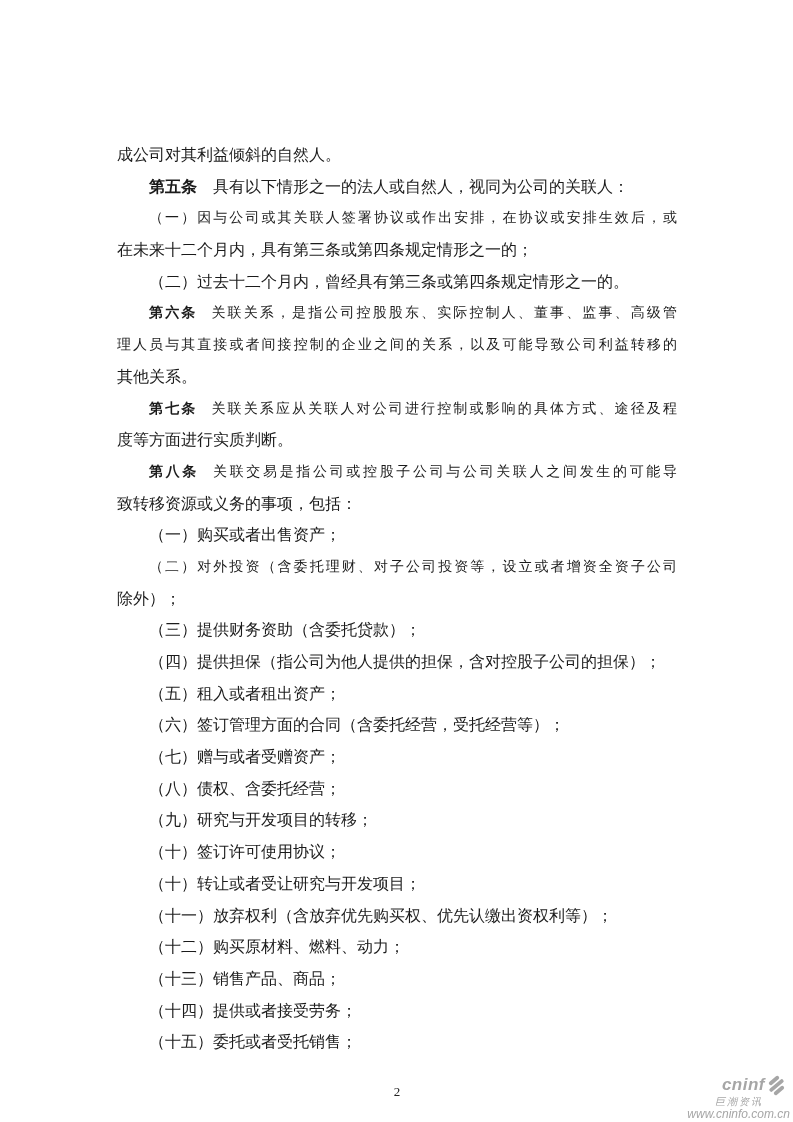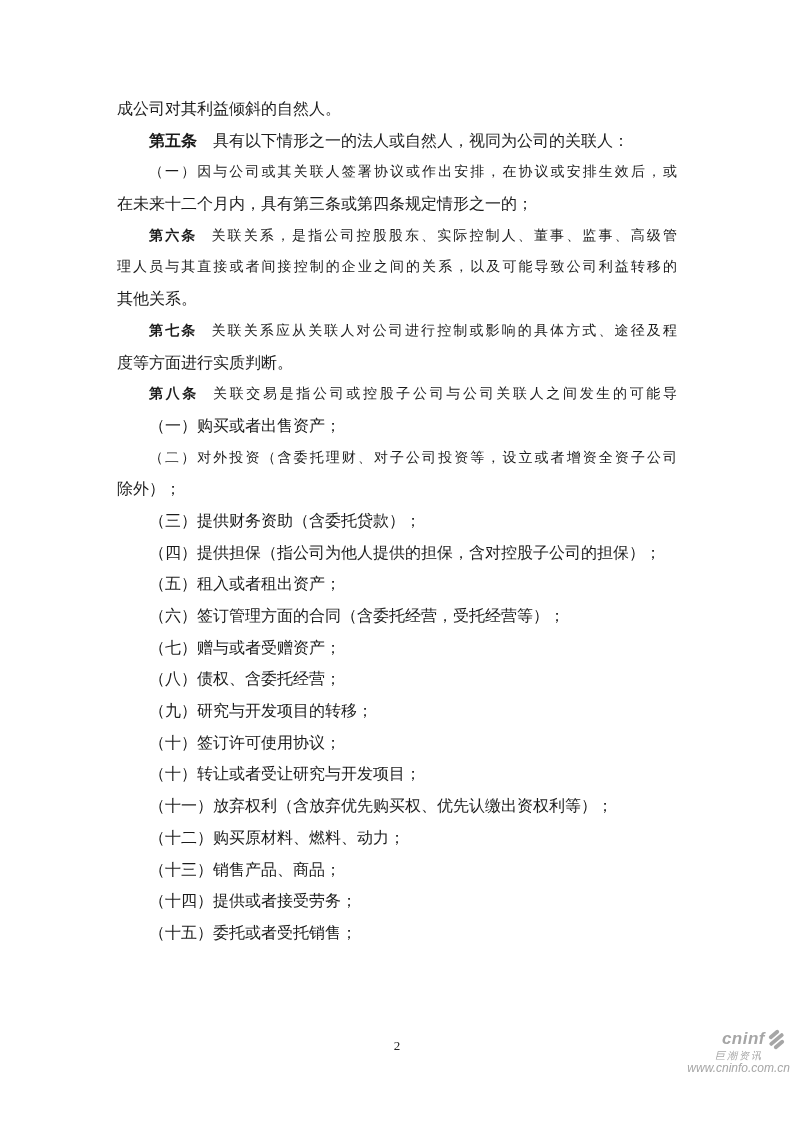--- a/index.html
+++ b/index.html
@@ -1,21 +1,21 @@
 <!DOCTYPE html>
 <html><head>
 <meta charset="utf-8">
 <style>
   html,body{margin:0;padding:0;}
   body{
     width:793px;height:1122px;position:relative;background:#ffffff;
     font-family:"Liberation Serif","DejaVu Serif",serif;
   }
   .page{
-    position:absolute;inset:0;background:#ffffff;overflow:hidden;
+    position:absolute;inset:0;background:#ffffff;overflow:hidden;margin-top:46px;
   }
   .doc-body{
     position:absolute;left:117px;top:93px;width:560px;
     font-size:16px;color:#1b1b1b;
   }
   .line{
     height:31.7px;line-height:31.7px;white-space:nowrap;
   }
   .line.indent{padding-left:32px;}
   .line.fill{
@@ -57,26 +57,28 @@
 </head>
 <body>
 
 <div class="page">
 
   <div class="doc-body">
     <div class="line"><span>成公司对其利益倾斜的自然人。</span></div>
     <div class="line indent"><b class="art">第五条</b><span>具有以下情形之一的法人或自然人，视同为公司的关联人：</span></div>
     <div class="line indent fill"><span>（一）因与公司或其关联人签署协议或作出安排，在协议或安排生效后，或</span></div>
     <div class="line"><span>在未来十二个月内，具有第三条或第四条规定情形之一的；</span></div>
+    <div class="line indent"><span>（二）过去十二个月内，曾经具有第三条或第四条规定情形之一的。</span></div>
     <div class="line indent fill"><b class="art">第六条</b><span>关联关系，是指公司控股股东、实际控制人、董事、监事、高级管</span></div>
     <div class="line fill"><span>理人员与其直接或者间接控制的企业之间的关系，以及可能导致公司利益转移的</span></div>
     <div class="line"><span>其他关系。</span></div>
     <div class="line indent fill"><b class="art">第七条</b><span>关联关系应从关联人对公司进行控制或影响的具体方式、途径及程</span></div>
     <div class="line"><span>度等方面进行实质判断。</span></div>
     <div class="line indent fill"><b class="art">第八条</b><span>关联交易是指公司或控股子公司与公司关联人之间发生的可能导</span></div>
+    <div class="line"><span>致转移资源或义务的事项，包括：</span></div>
     <div class="line indent"><span>（一）购买或者出售资产；</span></div>
     <div class="line indent fill"><span>（二）对外投资（含委托理财、对子公司投资等，设立或者增资全资子公司</span></div>
     <div class="line"><span>除外）；</span></div>
     <div class="line indent"><span>（三）提供财务资助（含委托贷款）；</span></div>
     <div class="line indent"><span>（四）提供担保（指公司为他人提供的担保，含对控股子公司的担保）；</span></div>
     <div class="line indent"><span>（五）租入或者租出资产；</span></div>
     <div class="line indent"><span>（六）签订管理方面的合同（含委托经营，受托经营等）；</span></div>
     <div class="line indent"><span>（七）赠与或者受赠资产；</span></div>
     <div class="line indent"><span>（八）债权、含委托经营；</span></div>
     <div class="line indent"><span>（九）研究与开发项目的转移；</span></div>

